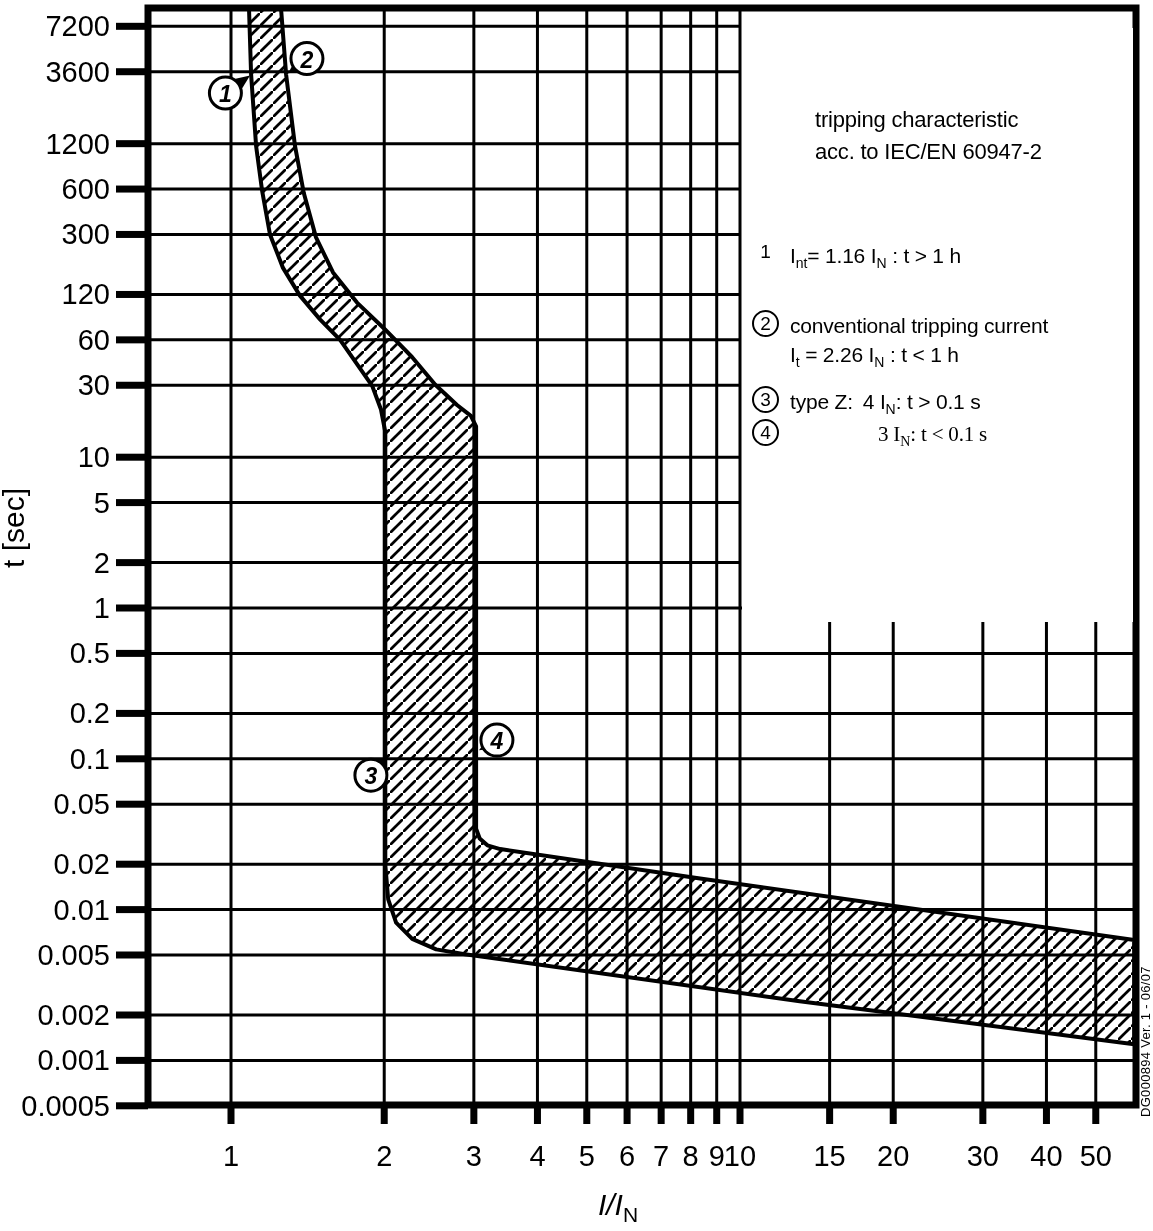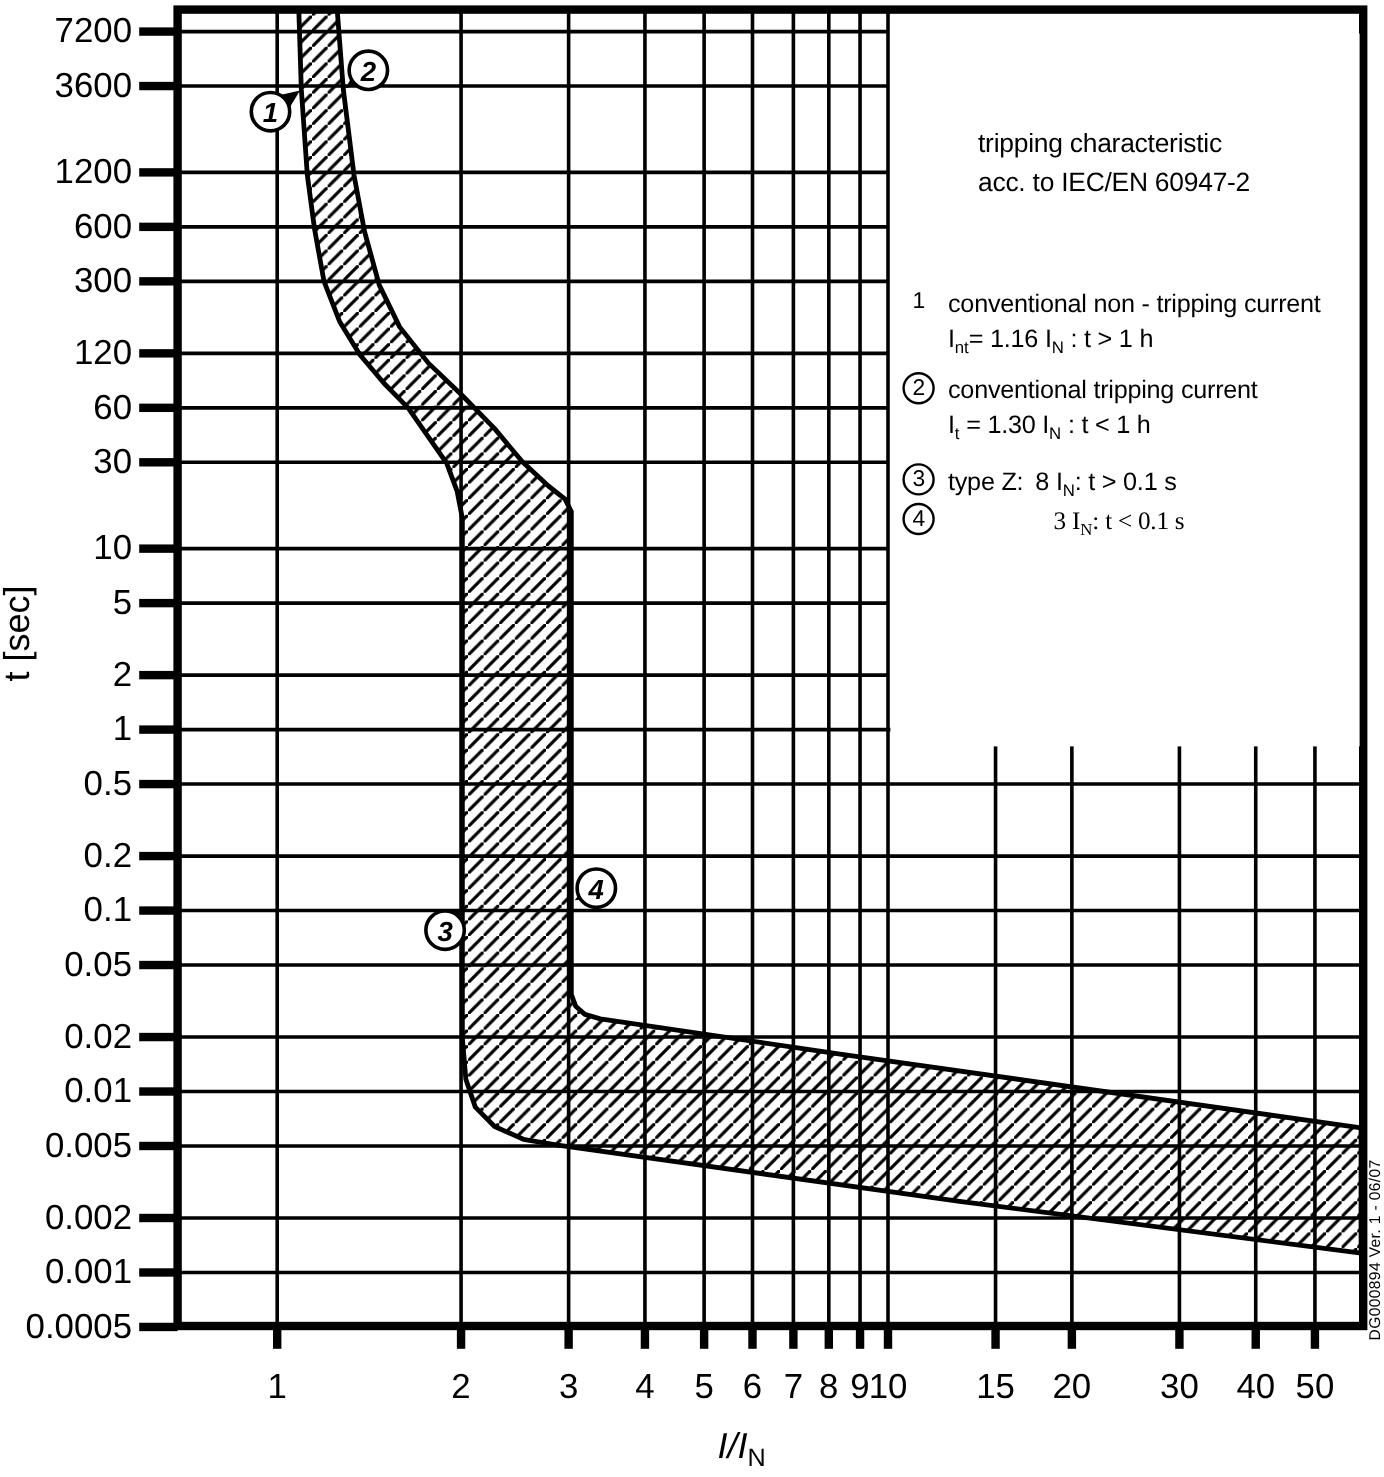--- a/index.html
+++ b/index.html
@@ -187,37 +187,36 @@
 
   <div class="legend">
     <div class="lg-title">
       <div>tripping characteristic</div>
       <div>acc. to IEC/EN 60947-2</div>
     </div>
 
     <div class="lg-item" style="top:212px">
       <span class="badge plain">1</span>
       <div class="lg-text">
-        <div>conventional non - tripping current</div>
         <div class="formula"><span>I</span><sub>nt</sub><span>= 1.16 I</span><sub>N</sub><span> : t &gt; 1 h</span></div>
       </div>
     </div>
 
     <div class="lg-item" style="top:284px">
       <span class="badge">2</span>
       <div class="lg-text">
         <div>conventional tripping current</div>
-        <div class="formula"><span>I</span><sub>t</sub><span> = 1.30 I</span><sub>N</sub><span> : t &lt; 1 h</span></div>
+        <div class="formula"><span>I</span><sub>t</sub><span> = 2.26 I</span><sub>N</sub><span> : t &lt; 1 h</span></div>
       </div>
     </div>
 
     <div class="lg-item" style="top:360px">
       <span class="badge">3</span>
       <div class="lg-text">
-        <div><span>type Z:</span><span class="gap">8 I</span><sub>N</sub><span>: t &gt; 0.1 s</span></div>
+        <div><span>type Z:</span><span class="gap">4 I</span><sub>N</sub><span>: t &gt; 0.1 s</span></div>
       </div>
     </div>
 
     <div class="lg-item" style="top:393px">
       <span class="badge">4</span>
       <div class="lg-text indent">
         <div><span>3 I</span><sub>N</sub><span>: t &lt; 0.1 s</span></div>
       </div>
     </div>
   </div>

